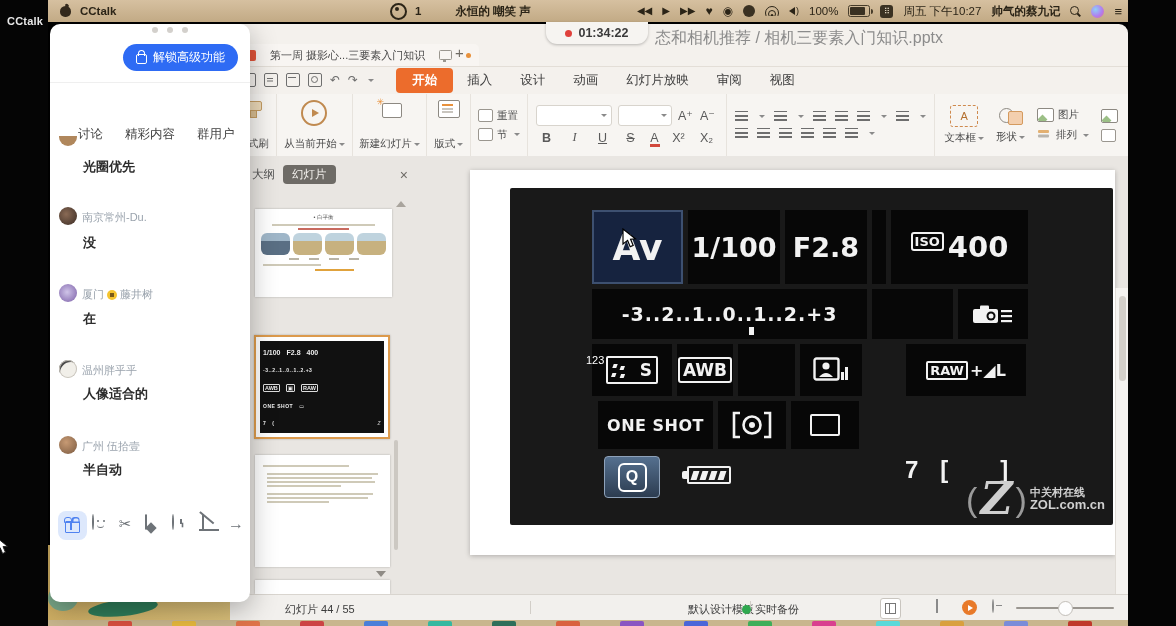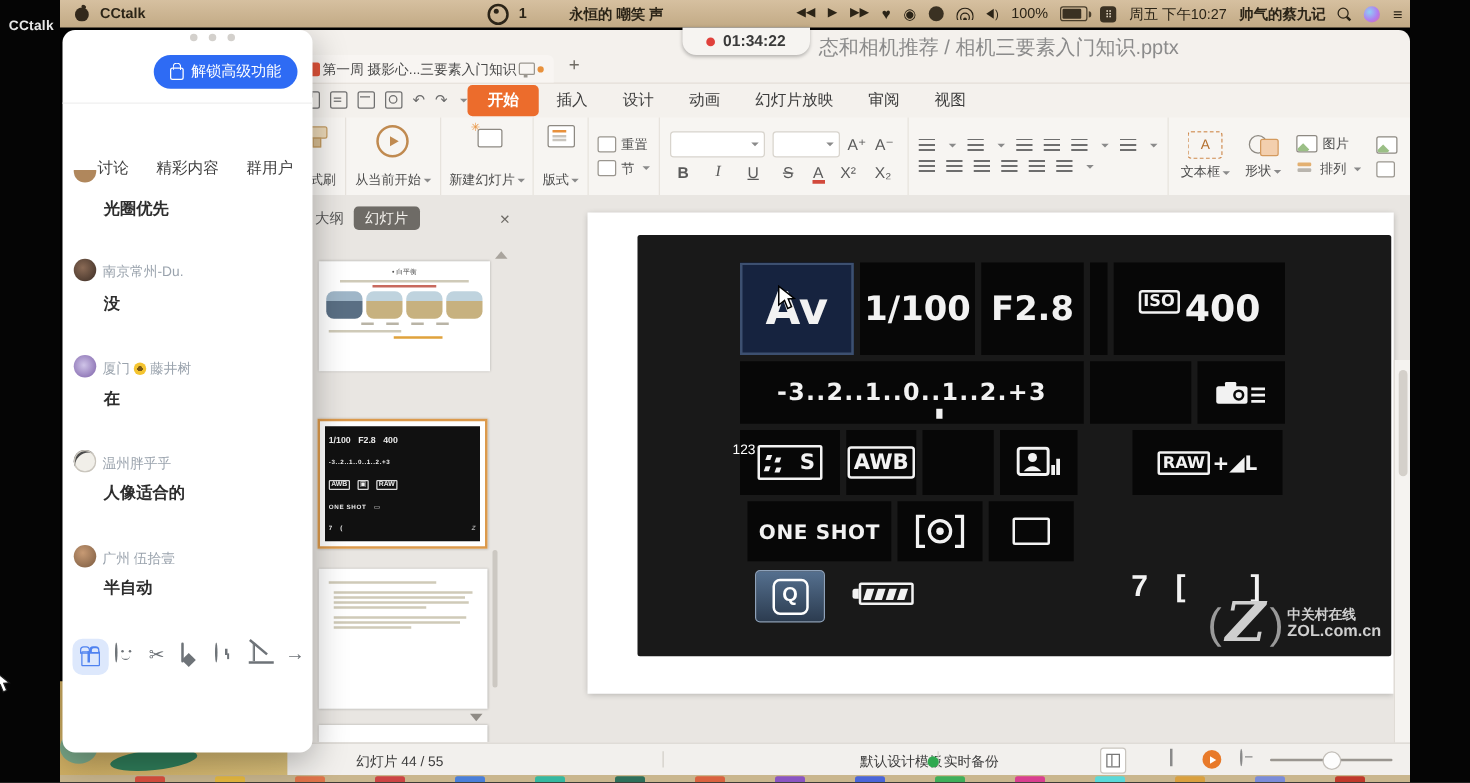--- a/index.html
+++ b/index.html
@@ -39,37 +39,37 @@
   
   .recbadge{position:absolute;left:546px;top:22px;width:102px;height:22px;z-index:46;
     background:#f6f4f1;border-radius:0 0 11px 11px;box-shadow:0 1px 3px rgba(0,0,0,.25);
     display:flex;align-items:center;justify-content:center;gap:6px;font-weight:bold;font-size:12.5px;color:#3a3a3a;}
   .recdot{width:7px;height:7px;border-radius:50%;background:#e0413c;}
   
   .win{position:absolute;left:230px;top:24px;width:898px;height:596px;background:#f4f1ed;
     border-radius:9px 9px 0 0;z-index:5;overflow:hidden;}
   .wtitle{position:absolute;left:425px;top:4px;font-size:16px;color:#8b8b8b;white-space:nowrap;}
   .tabrow{position:absolute;left:0;top:18px;width:100%;height:24px;border-bottom:1px solid #e3ded7;}
-  .doctab{position:absolute;left:8px;top:2px;height:22px;display:flex;align-items:center;gap:2px;
+  .doctab{position:absolute;left:8px;top:2px;height:22px;display:flex;align-items:center;gap:14px;
     padding:0 8px;background:#f8f5f2;border-radius:5px 5px 0 0;font-size:11px;color:#4a4a4a;}
   .doctab .fico{width:10px;height:11px;background:#e2543a;border-radius:2px;}
   .mon{width:11px;height:8px;border:1.2px solid #9a968f;border-radius:1.5px;position:relative;}
   .mon::after{content:"";position:absolute;left:3px;bottom:-3px;width:3px;height:2px;background:#9a968f;}
   .odot{width:5px;height:5px;border-radius:50%;background:#e8913c;}
   .newtab{position:absolute;left:225px;top:2px;font-size:15px;color:#6f6b64;}
   
   .rtabs{position:absolute;left:0;top:42px;width:100%;height:28px;display:flex;align-items:center;}
   .qa{display:flex;align-items:center;gap:8px;margin-left:12px;color:#6b6b6b;}
   .qa .qi{width:12px;height:12px;border:1.3px solid #6f6f6f;border-radius:2px;position:relative;}
   .qa .qi.save::after{content:"";position:absolute;left:2px;top:0;width:5px;height:4px;background:#6f6f6f;}
   .qa .qi.exp::after{content:"";position:absolute;left:2px;top:4px;width:6px;height:1.3px;background:#6f6f6f;box-shadow:0 2.5px 0 #6f6f6f;}
   .qa .qi.prt::after{content:"";position:absolute;left:1px;top:3px;width:8px;height:1.3px;background:#6f6f6f;}
   .qa .qi.prev::after{content:"";position:absolute;left:2px;top:2px;width:5px;height:5px;border:1.2px solid #6f6f6f;border-radius:50%;}
   .qa .uglyph{font-size:12px;line-height:1;}
-  .rtab-list{display:flex;align-items:center;font-size:12.5px;color:#3d3d3d;}
+  .rtab-list{display:flex;align-items:center;margin-left:22px;font-size:12.5px;color:#3d3d3d;}
   .rtab{padding:3px 14px;}
   .rtab.active{background:#ec6c2c;color:#fff;font-weight:bold;border-radius:4px;padding:4px 16px;}
   
   .ribbon{position:absolute;left:0;top:70px;width:100%;height:62px;background:#f7f5f2;
     border-bottom:1px solid #e2ddd6;display:flex;}
   .rg{border-right:1px solid #e7e3dd;display:flex;flex-direction:column;align-items:center;justify-content:space-between;padding:6px 0 5px;box-sizing:border-box;}
   .rlabel{font-size:10.5px;color:#4c4c4c;white-space:nowrap;}
   .dn{display:inline-block;width:0;height:0;border-left:3px solid transparent;border-right:3px solid transparent;border-top:3.5px solid #8a8a8a;vertical-align:middle;margin-left:2px;}
   .brush{width:20px;height:16px;position:relative;}
   .brush::before{content:"";position:absolute;left:2px;top:1px;width:15px;height:8px;background:#ecd9b8;border:1px solid #c49c62;border-radius:2px;}

